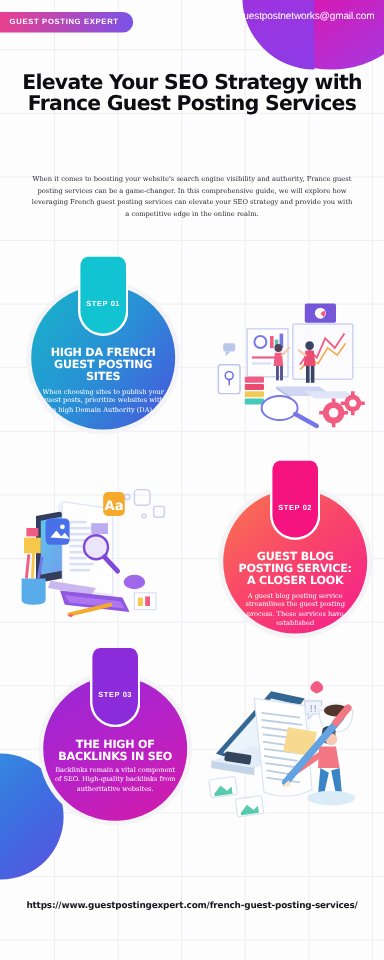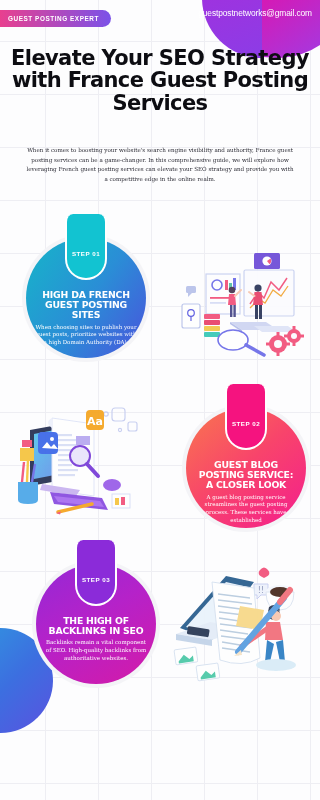--- a/index.html
+++ b/index.html
@@ -42,23 +42,23 @@
     background:linear-gradient(160deg,#a92ddb 0%,#8c3ce6 100%);
     border-radius:0 0 0 60px;
   }
   .email{
     position:absolute;right:8px;top:8px;z-index:7;
     color:#fff;font-size:8.4px;letter-spacing:-.1px;white-space:nowrap;
   }
 
   
   .headline{
-    position:absolute;left:8px;right:8px;top:47px;z-index:6;
+    position:absolute;left:8px;right:8px;top:60px;z-index:6;
     text-align:center;color:#0d0d12;
-    font-size:21px;line-height:1.07;font-weight:bold;letter-spacing:-.6px;
+    font-size:17px;line-height:1.07;font-weight:bold;letter-spacing:-.6px;
     font-family:"DejaVu Sans", sans-serif;
   }
   .intro{
     position:absolute;left:24px;right:24px;top:146px;z-index:6;
     text-align:center;color:#2a2a33;
     font-size:5.6px;line-height:1.72;
     font-family:"DejaVu Serif", serif;
   }
 
   
@@ -346,13 +346,14 @@
       <ellipse cx="108" cy="103" rx="20" ry="6" fill="#d9ecf7"></ellipse>
 
       <rect x="6" y="88" width="22" height="15" rx="1.5" fill="#fff" stroke="#d7e2f0" transform="rotate(-8 6 88)"></rect>
       <path d="M9 100 l6 -6 l5 5 l4 -3 v6 h-15 z" fill="#4fc9a8" transform="rotate(-8 6 88)"></path>
       <rect x="28" y="104" width="22" height="15" rx="1.5" fill="#fff" stroke="#d7e2f0" transform="rotate(-8 28 104)"></rect>
       <path d="M31 116 l6 -6 l5 5 l4 -3 v6 h-15 z" fill="#4fc9a8" transform="rotate(-8 28 104)"></path>
     </g>
   </svg>
 
   <div class="blue-blob"></div>
+  <div class="footer-url">https://www.guestpostingexpert.com/french-guest-posting-services/</div>
 </div>
 
 </body></html>

